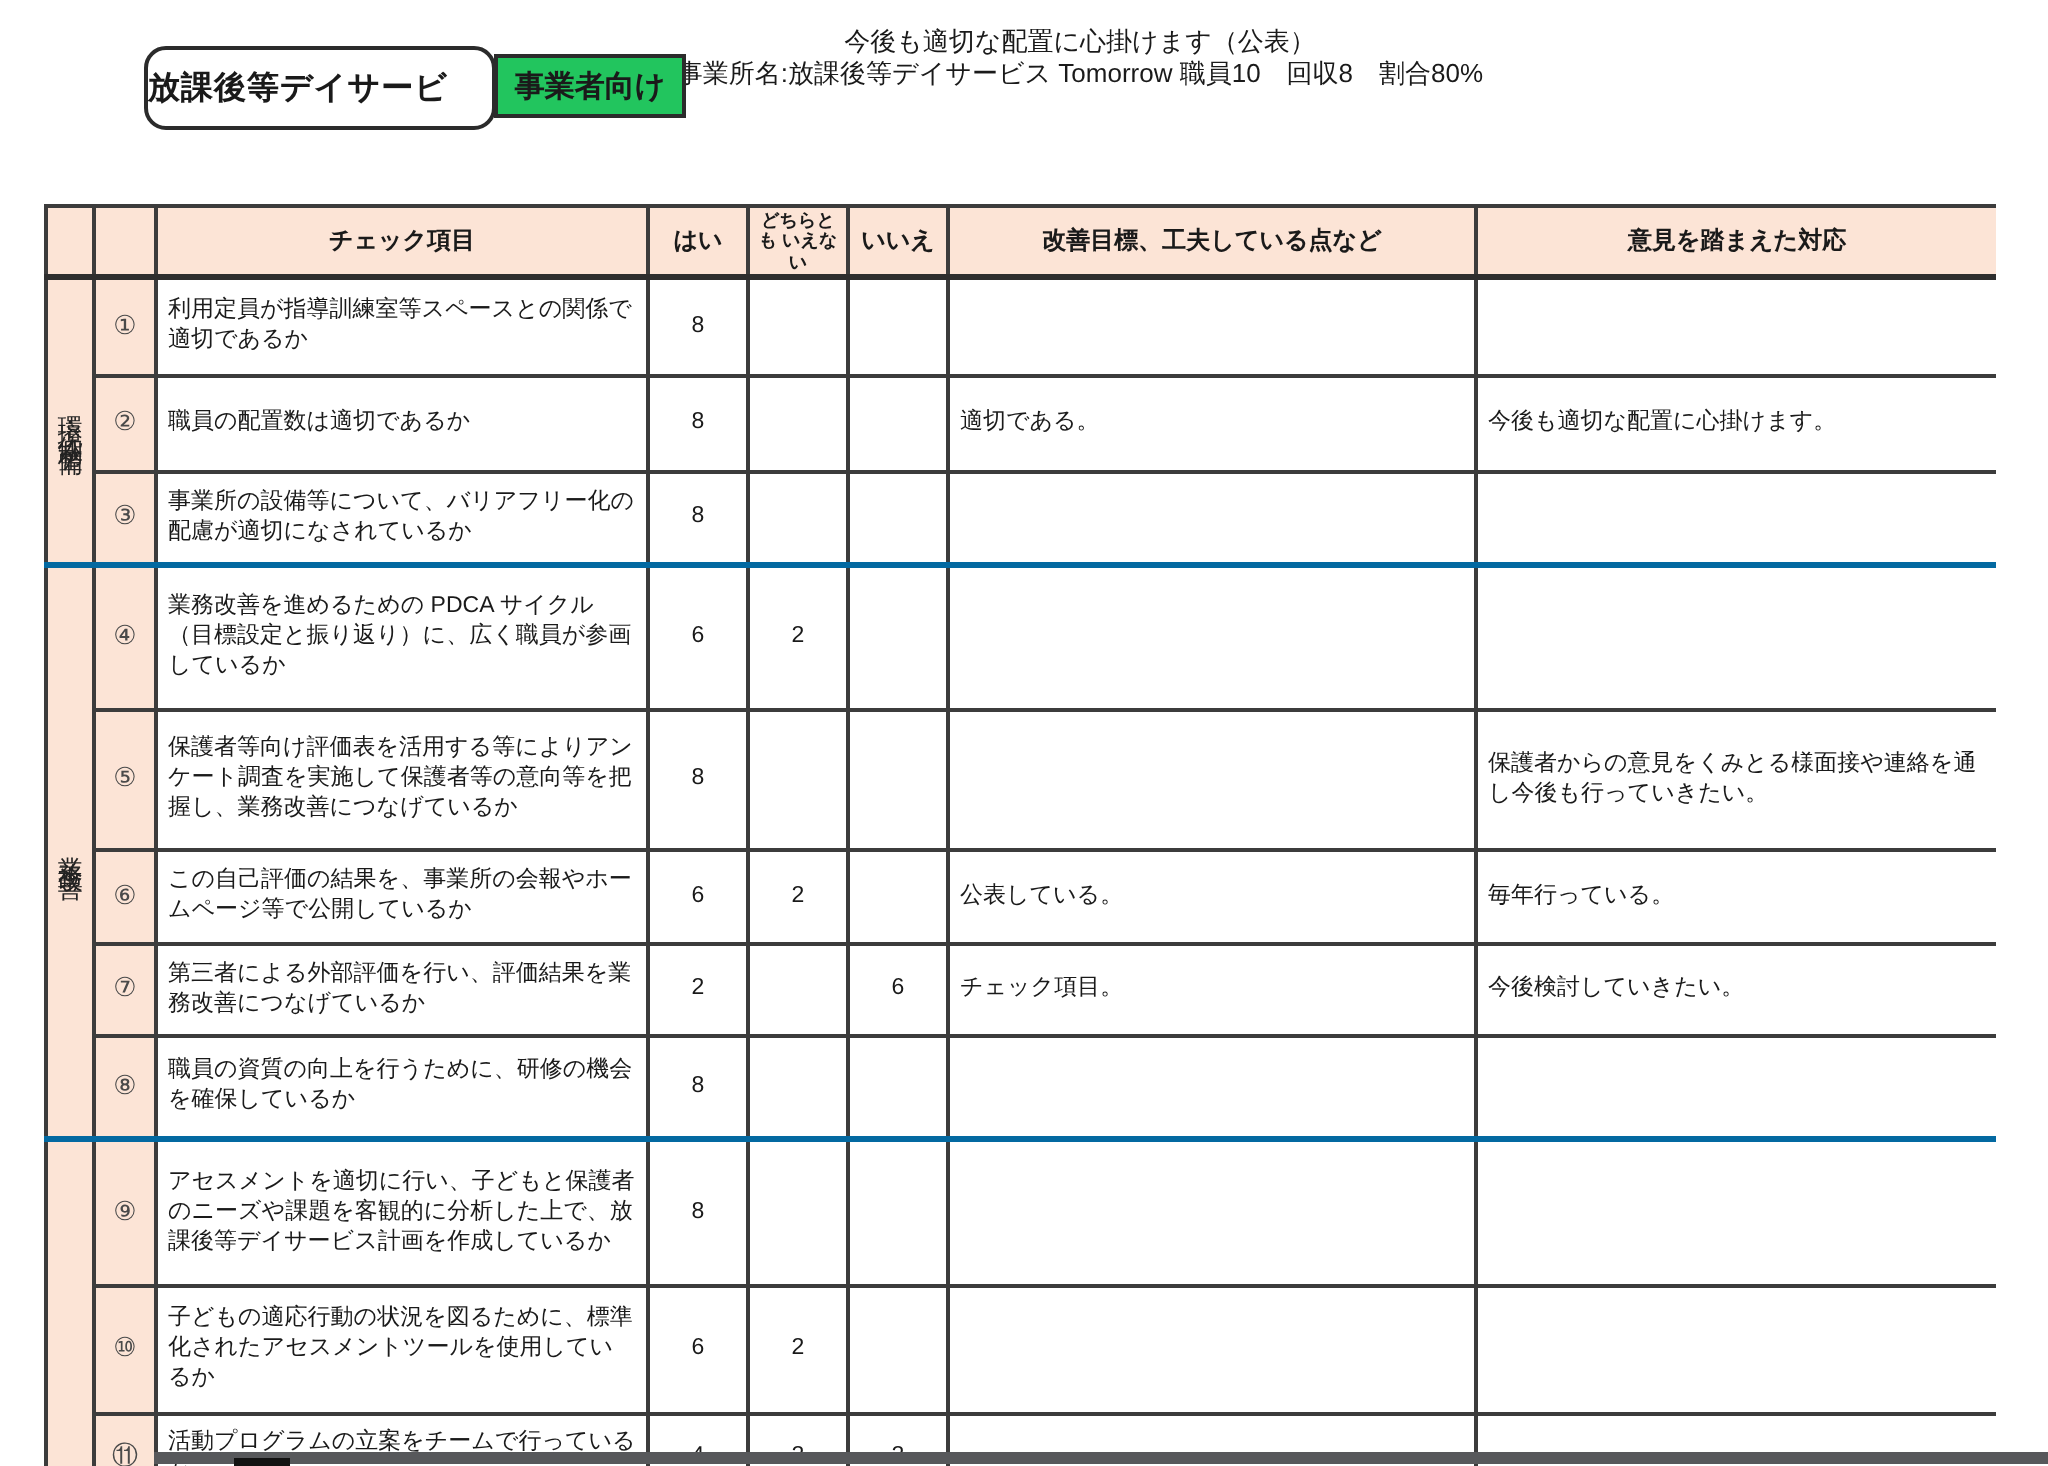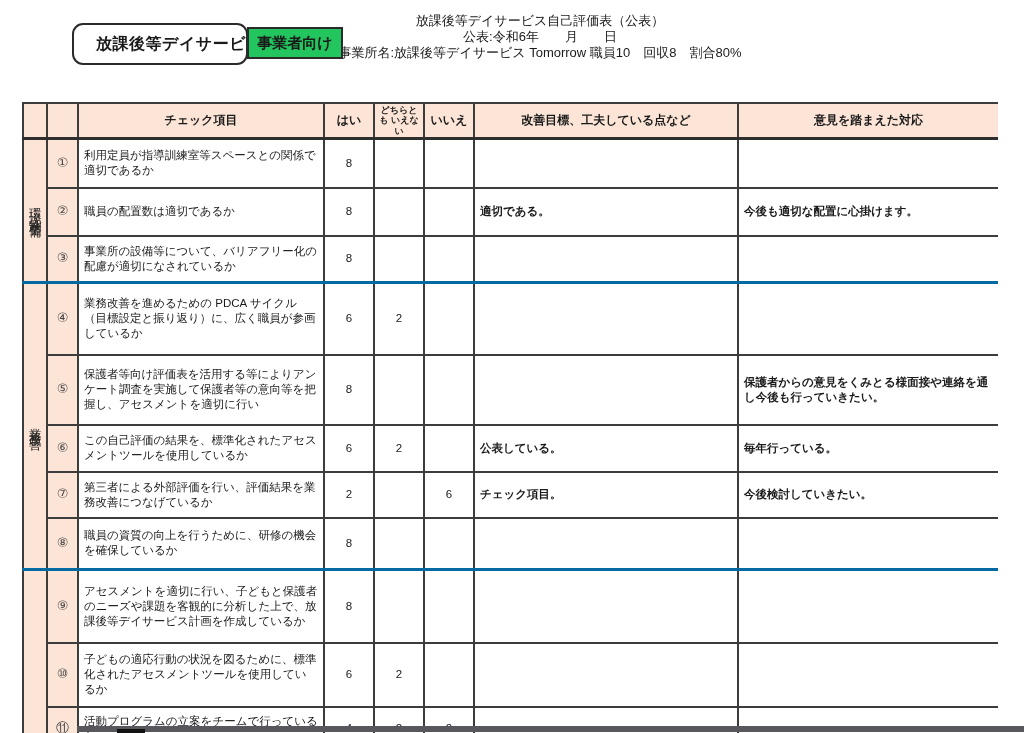--- a/index.html
+++ b/index.html
@@ -4,21 +4,21 @@
 <style>
   html,body{margin:0;padding:0;background:#ffffff;}
   .page{
     position:relative;width:1024px;height:733px;background:#ffffff;overflow:hidden;
     font-family:"Liberation Sans","DejaVu Sans",sans-serif;color:#1a1a1a;
   }
   
   .box-rounded{
     position:absolute;left:72px;top:23px;width:172px;height:38px;
     border:2px solid #2b2b2b;border-radius:11px;background:#fff;
-    display:flex;align-items:center;justify-content:flex-end;
+    display:flex;align-items:center;justify-content:flex-start;
     font-size:16px;font-weight:bold;letter-spacing:0.5px;z-index:3;
   }
   .box-square{
     position:absolute;left:247px;top:27px;width:92px;height:28px;
     border:2px solid #2b2b2b;background:#22c55e;
     display:flex;align-items:center;justify-content:center;
     font-size:15px;font-weight:bold;z-index:3;
   }
   .title-block{
     position:absolute;left:300px;top:13px;width:480px;
@@ -36,21 +36,21 @@
   }
   tr.rh th{
     background:#fce4d6;font-weight:bold;font-size:12px;text-align:center;
     border-bottom:3px solid #2e2e2e;padding:1px;
   }
   tr.rh th.small{font-size:9px;line-height:1.15;}
   td.cat{background:#fce4d6;text-align:center;vertical-align:middle;padding:0;}
   td.num{background:#fce4d6;text-align:center;vertical-align:middle;font-size:13px;color:#4a4a4a;padding:0;}
   td.item{background:#fff;text-align:left;vertical-align:middle;padding:2px 5px;}
   td.val{background:#fff;text-align:center;vertical-align:middle;font-size:11.5px;padding:0;}
-  td.txt{background:#fff;text-align:left;vertical-align:middle;padding:2px 5px;font-weight:bold;}
+  td.txt{background:#fff;text-align:left;vertical-align:middle;padding:2px 5px;}
   .vtext{
     writing-mode:vertical-rl;text-orientation:upright;
     font-size:12.5px;letter-spacing:3px;display:inline-block;color:#222;
   }
   tr.gtop td{border-top:3px solid #0369a1;}
   
   tr.rh{height:28px;}
   tr.r1{height:49px;} tr.r2{height:48px;} tr.r3{height:47px;}
   tr.r4{height:72px;} tr.r5{height:70px;} tr.r6{height:47px;}
   tr.r7{height:46px;} tr.r8{height:52px;}
@@ -64,22 +64,21 @@
 
 <div class="page">
 
   <div class="box-rounded">
     <span>放課後等デイサービ</span>
   </div>
   <div class="box-square">
     <span>事業者向け</span>
   </div>
   <div class="title-block">
-    <div>放課後等デイサービス自己評価表（公表）</div>
-    <div>公表:令和6年　　月　　日</div>
+    <div>今後も適切な配置に心掛けます（公表）</div>
     <div>事業所名:放課後等デイサービス Tomorrow 職員10　回収8　割合80%</div>
   </div>
 
   <div class="table-wrap">
     <table class="eval">
       <colgroup>
         <col style="width:24px">
           <col style="width:31px">
           <col style="width:246px">
         <col style="width:50px">
@@ -134,30 +133,30 @@
         <td class="num">④</td>
         <td class="item">業務改善を進めるための PDCA サイクル（目標設定と振り返り）に、広く職員が参画しているか</td>
         <td class="val">6</td>
         <td class="val">2</td>
         <td class="val"></td>
         <td class="txt"></td>
         <td class="txt"></td>
       </tr>
       <tr class="r5">
         <td class="num">⑤</td>
-        <td class="item">保護者等向け評価表を活用する等によりアンケート調査を実施して保護者等の意向等を把握し、アセスメントを適切に行い</td>
+        <td class="item">保護者等向け評価表を活用する等によりアンケート調査を実施して保護者等の意向等を把握し、業務改善につなげているか</td>
         <td class="val">8</td>
         <td class="val"></td>
         <td class="val"></td>
         <td class="txt"></td>
         <td class="txt">保護者からの意見をくみとる様面接や連絡を通し今後も行っていきたい。</td>
       </tr>
       <tr class="r6">
         <td class="num">⑥</td>
-        <td class="item">この自己評価の結果を、標準化されたアセスメントツールを使用しているか</td>
+        <td class="item">この自己評価の結果を、事業所の会報やホームページ等で公開しているか</td>
         <td class="val">6</td>
         <td class="val">2</td>
         <td class="val"></td>
         <td class="txt">公表している。</td>
         <td class="txt">毎年行っている。</td>
       </tr>
       <tr class="r7">
         <td class="num">⑦</td>
         <td class="item">第三者による外部評価を行い、評価結果を業務改善につなげているか</td>
         <td class="val">2</td>

